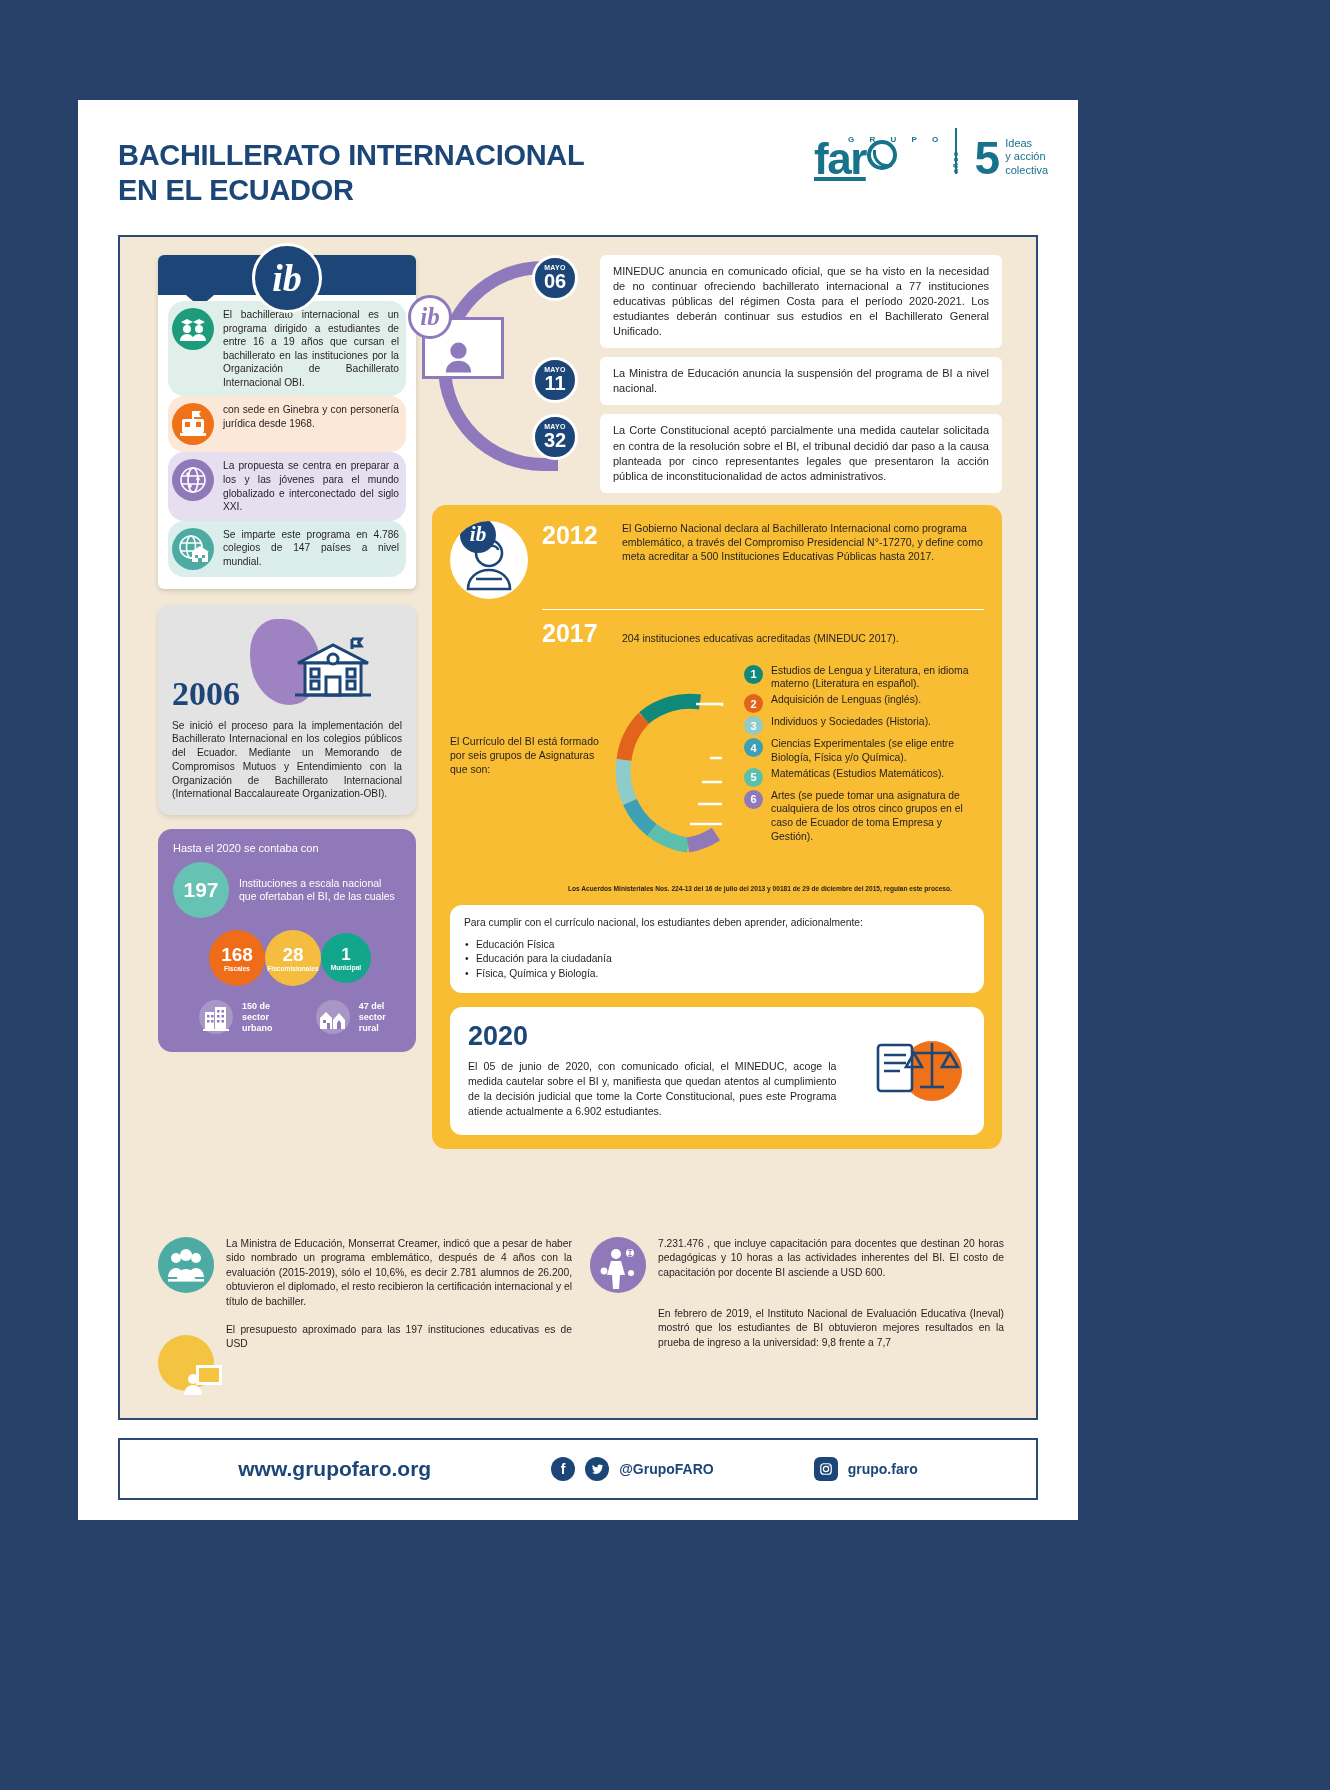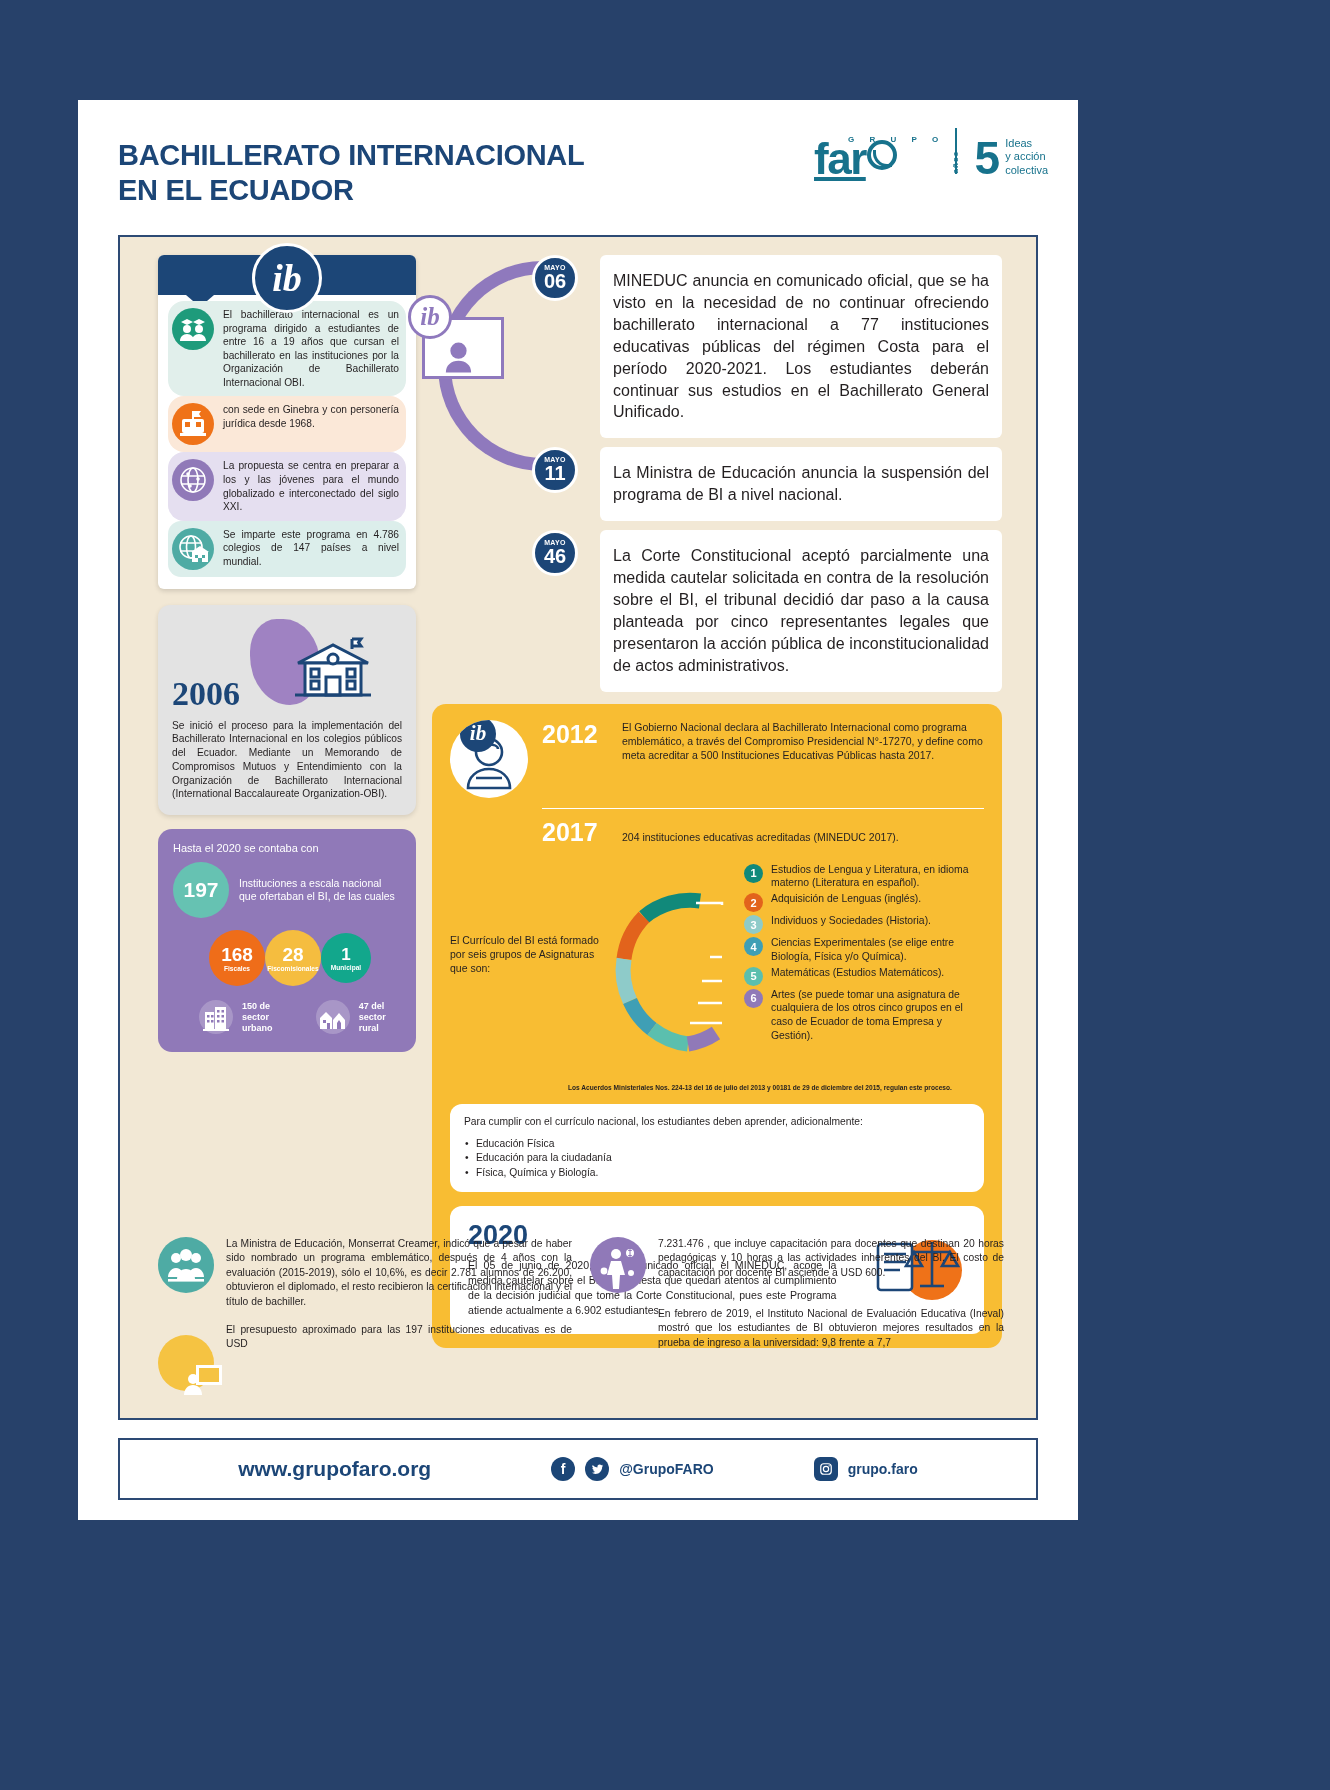--- a/index.html
+++ b/index.html
@@ -85,21 +85,21 @@
     position:absolute; left:50%; top:-12px; transform:translateX(-50%);
     width:70px; height:70px; border-radius:50%; background:#1c4677;
     border:3px solid #ffffff; color:#fff; font-size:38px; font-weight:bold;
     font-style:italic; display:flex; align-items:center; justify-content:center;
     font-family:"Liberation Serif", serif; z-index:3;
   }
   .bullet-row { display:flex; gap:9px; align-items:flex-start; padding:7px 4px; position:relative; border-radius:16px; }
   .bullet-row.t1 { background:#e1efeb; }
   .bullet-row.t2 { background:#fbe8d8; }
   .bullet-row.t3 { background:#e5dff0; }
-  .bullet-row.t4 { background:#dceeeb;border-radius:13px; }
+  .bullet-row.t4 { background:#dceeeb; }
   .b-icon { width:42px; height:42px; border-radius:50%; flex:0 0 42px; position:relative; }
   .b-icon.green { background:#1e9b7b; }
   .b-icon.orange { background:#ef7218; }
   .b-icon.purple { background:#9079b8; }
   .b-icon.teal { background:#4eaba4; }
   .b-txt { font-size:10.2px; line-height:1.33; color:#231f20; text-align:justify; padding-right:3px; }
 
   .card-2006 {
     margin-top:16px; background:#e3e3e3; border-radius:12px;
     padding:12px 14px 14px 14px; position:relative; box-shadow:0 2px 5px rgba(0,0,0,.12);
@@ -160,22 +160,22 @@
   .tl-row { display:flex; align-items:flex-start; gap:22px; margin-bottom:9px; position:relative; }
   .tl-row .sp { width:78px; flex:0 0 78px; }
   .date-pill {
     width:46px;height:46px;border-radius:50%;background:#1c4677;color:#fff;
     display:flex;flex-direction:column;align-items:center;justify-content:center;
     flex:0 0 46px; border:3px solid #fff; z-index:3;
   }
   .dp-m{font-size:7px;font-weight:bold;letter-spacing:.3px;line-height:1;}
   .dp-d{font-size:20px;font-weight:bold;line-height:1.05;}
   .tl-card {
-    background:#fff; border-radius:6px; padding:15px 13px;
-    font-size:16px; line-height:1.37; color:#231f20; text-align:justify; flex:1;
+    background:#fff; border-radius:6px; padding:9px 13px;
+    font-size:11px; line-height:1.37; color:#231f20; text-align:justify; flex:1;
   }
 
   
   .yellow {
     background:#f8bd33; border-radius:14px; margin-top:12px;
     padding:16px 18px 14px 18px; position:relative;
   }
   .y-row { display:flex; gap:14px; align-items:flex-start; }
   .y-avatar {
     width:78px;height:78px;border-radius:50%;background:#fff;flex:0 0 78px;
@@ -452,21 +452,21 @@
           <div class="date-pill">
             <span class="dp-m">MAYO</span>
             <span class="dp-d">11</span>
           </div>
           <div class="tl-card">La Ministra de Educación anuncia la suspensión del programa de BI a nivel nacional.</div>
         </div>
         <div class="tl-row">
           <div class="sp"></div>
           <div class="date-pill">
             <span class="dp-m">MAYO</span>
-            <span class="dp-d">46</span>
+            <span class="dp-d">32</span>
           </div>
           <div class="tl-card">La Corte Constitucional aceptó parcialmente una medida cautelar solicitada en contra de la resolución sobre el BI, el tribunal decidió dar paso a la causa planteada por cinco representantes legales que presentaron la acción pública de inconstitucionalidad de actos administrativos.</div>
         </div>
       </div>
 
       <div class="yellow">
         <div class="y-row">
           <div class="y-avatar">
             <div class="y-ib">ib</div>
             <svg viewBox="0 0 78 78" width="78" height="78">

